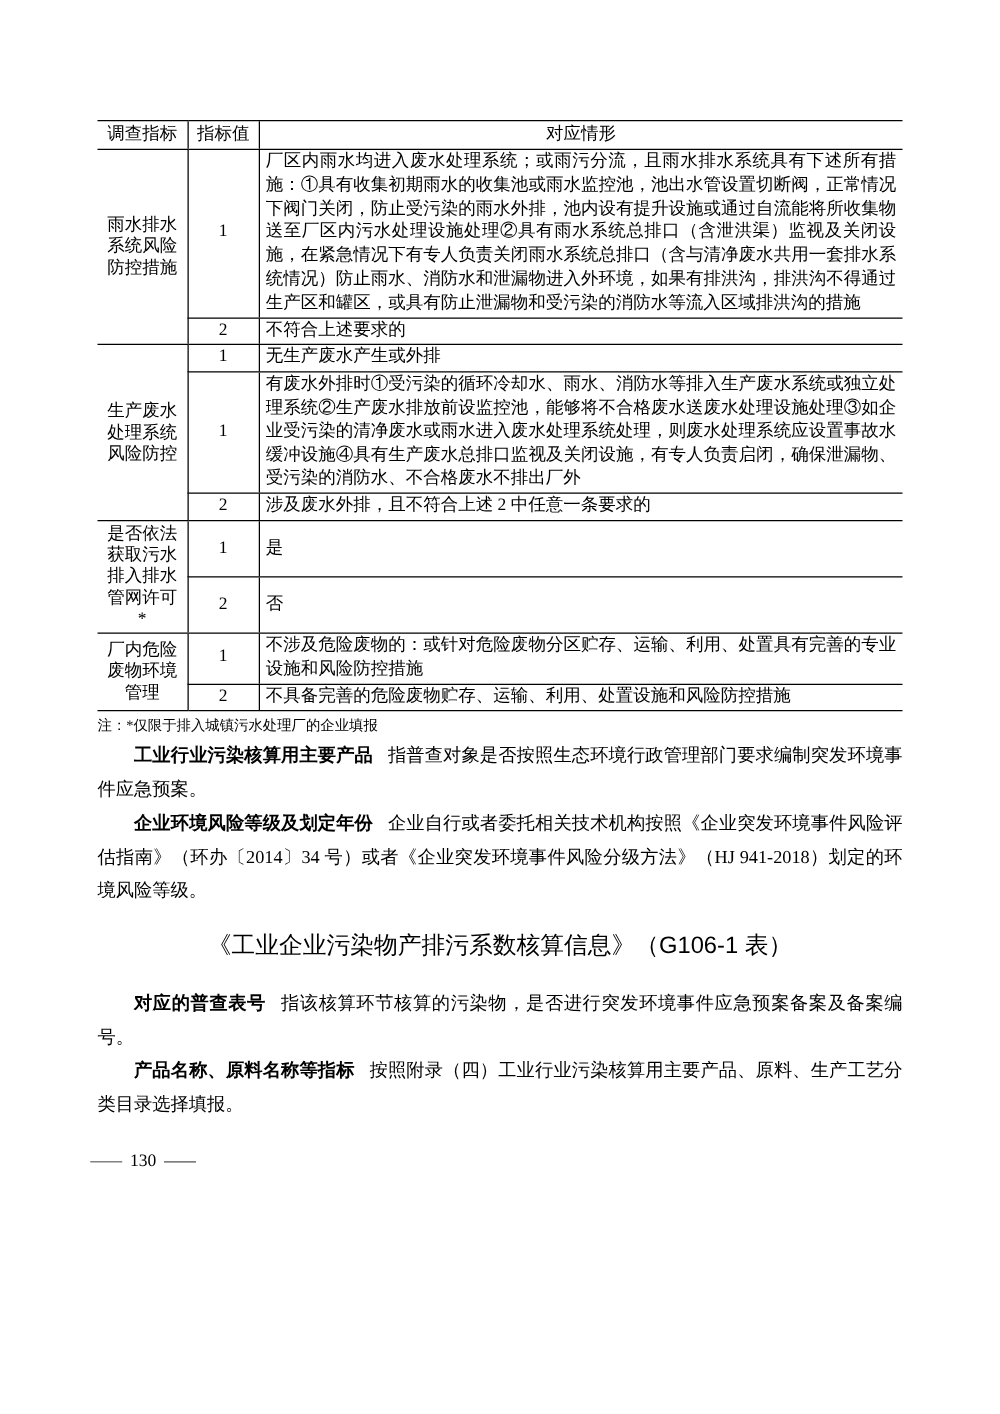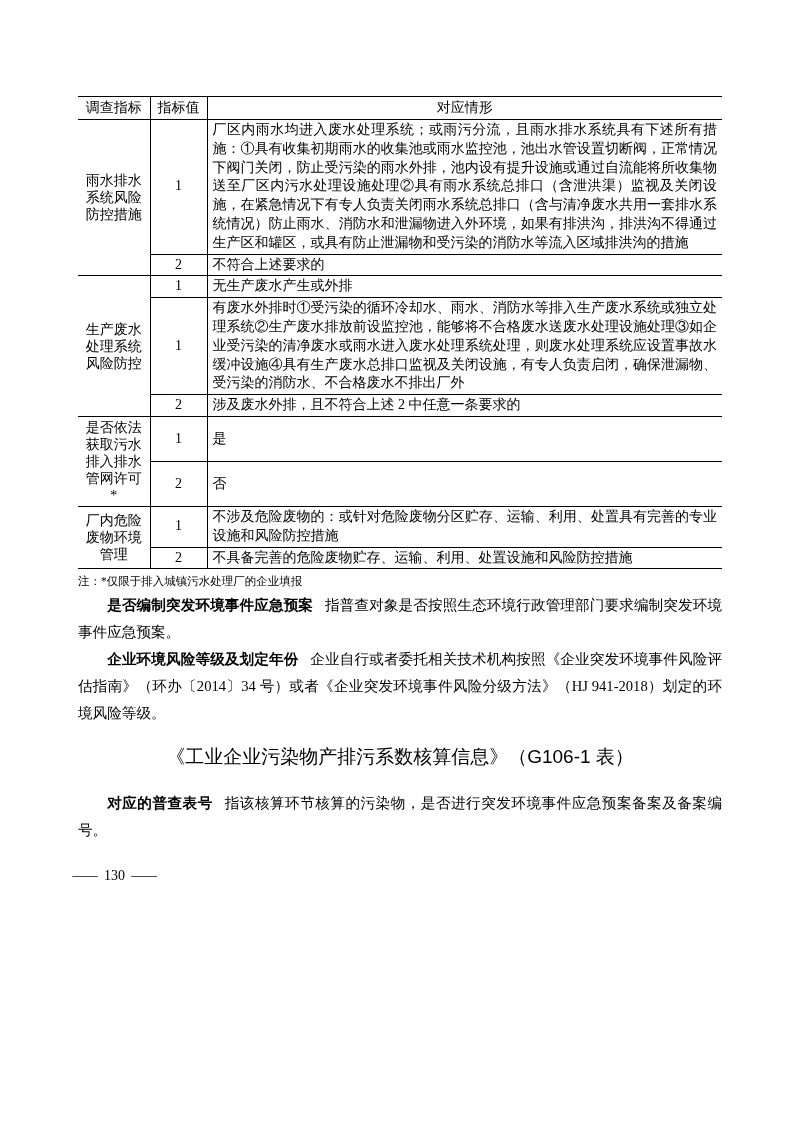--- a/index.html
+++ b/index.html
@@ -157,30 +157,33 @@
       <tr>
         <td class="cv">2</td>
         <td class="ct">不具备完善的危险废物贮存、运输、利用、处置设施和风险防控措施</td>
       </tr>
     </tbody>
   </table>
 
   <div class="note">注：*仅限于排入城镇污水处理厂的企业填报</div>
 
   <p class="para">
-    <span class="term">是否编制突发环境事件应急预案</span><span>指普查对象是否按照生态环境行政管理部门要求编制突发环境事件应急预案。</span>
+    <span class="term">工业行业污染核算用主要产品</span><span>指普查对象是否按照生态环境行政管理部门要求编制突发环境事件应急预案。</span>
   </p>
   <p class="para">
     <span class="term">企业环境风险等级及划定年份</span><span>企业自行或者委托相关技术机构按照《企业突发环境事件风险评估指南》（环办〔2014〕34 号）或者《企业突发环境事件风险分级方法》（HJ 941-2018）划定的环境风险等级。</span>
   </p>
 
   <h2 class="section-title">《工业企业污染物产排污系数核算信息》（G106-1 表）</h2>
 
   <p class="para">
     <span class="term">对应的普查表号</span><span>指该核算环节核算的污染物，是否进行突发环境事件应急预案备案及备案编号。</span>
+  </p>
+  <p class="para">
+    <span class="term">产品名称、原料名称等指标</span><span>按照附录（四）工业行业污染核算用主要产品、原料、生产工艺分类目录选择填报。</span>
   </p>
 
   <div class="footer">
     <span class="dash">—</span>
     <span class="pageno">130</span>
     <span class="dash">—</span>
   </div>
 
 </div>
 

